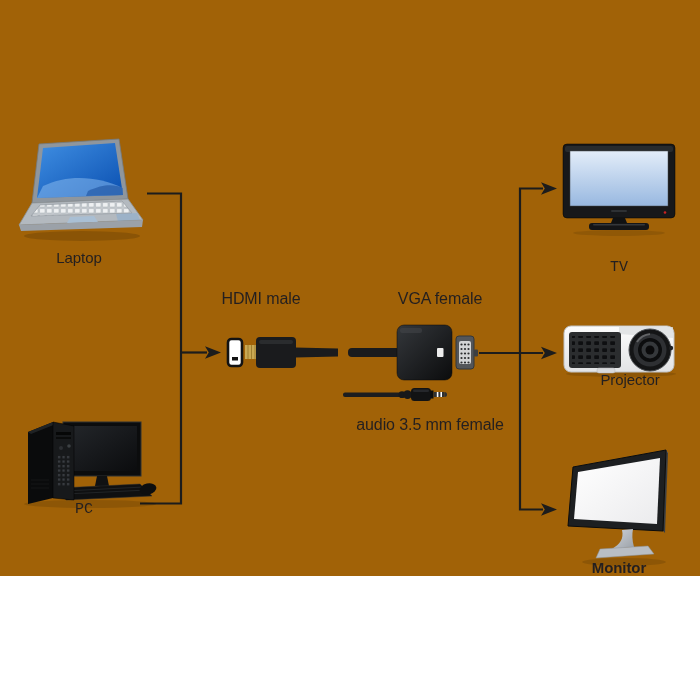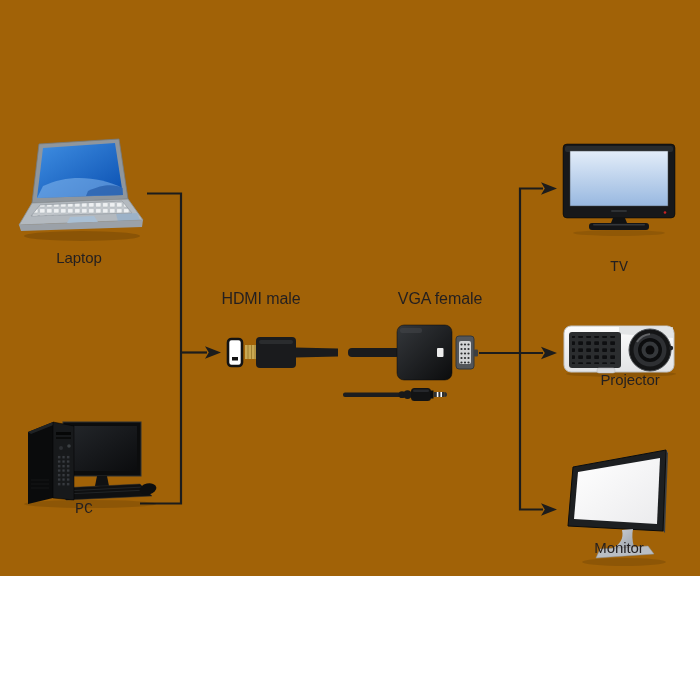--- a/index.html
+++ b/index.html
@@ -215,19 +215,20 @@
   </svg>
 
   <div class="lbl" style="left:79px; top:250px;">Laptop</div>
 
   <div class="lbl" style="left:84px; top:502px;font-family:Liberation Mono, monospace;">PC</div>
 
   <div class="lbl lbl-lg" style="left:261px; top:290px;">HDMI male</div>
 
   <div class="lbl lbl-lg" style="left:430px; top:290px;margin-left:10px;">VGA female</div>
 
+  <div class="lbl lbl-lg" style="left:430px; top:416px;">audio 3.5 mm female</div>
 
   <div class="lbl" style="left:619px; top:260px;font-family:Liberation Mono, monospace;">TV</div>
 
   <div class="lbl" style="left:630px; top:372px;">Projector</div>
 
-  <div class="lbl" style="left:619px; top:540px;">Monitor</div>
+  <div class="lbl" style="left:619px; top:560px;font-weight:bold;">Monitor</div>
 </div>
 
 </body></html>

